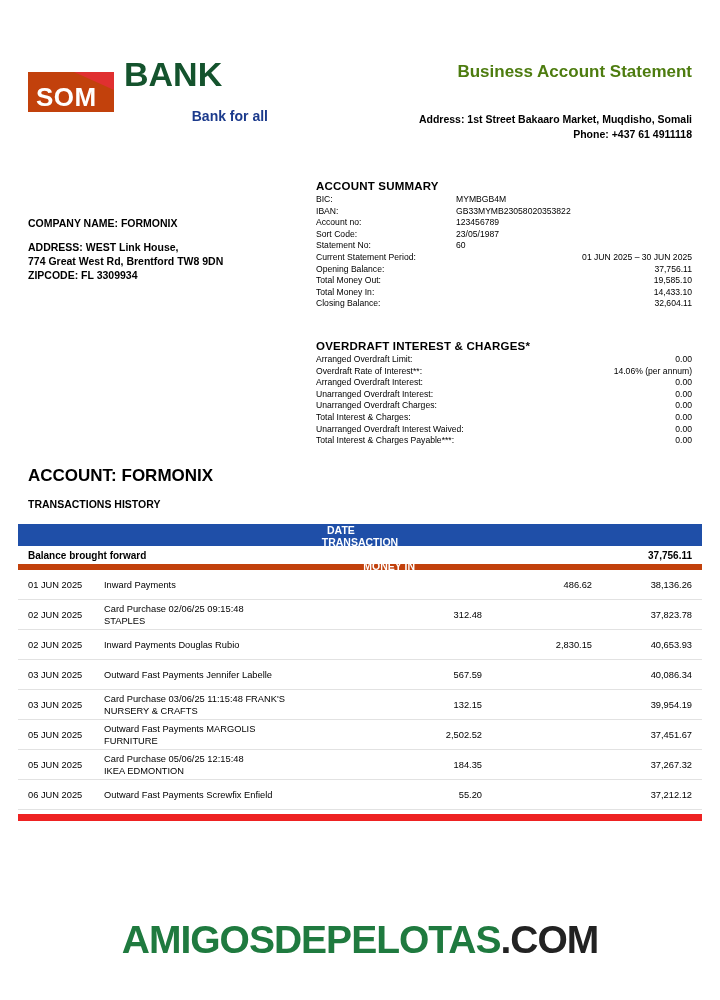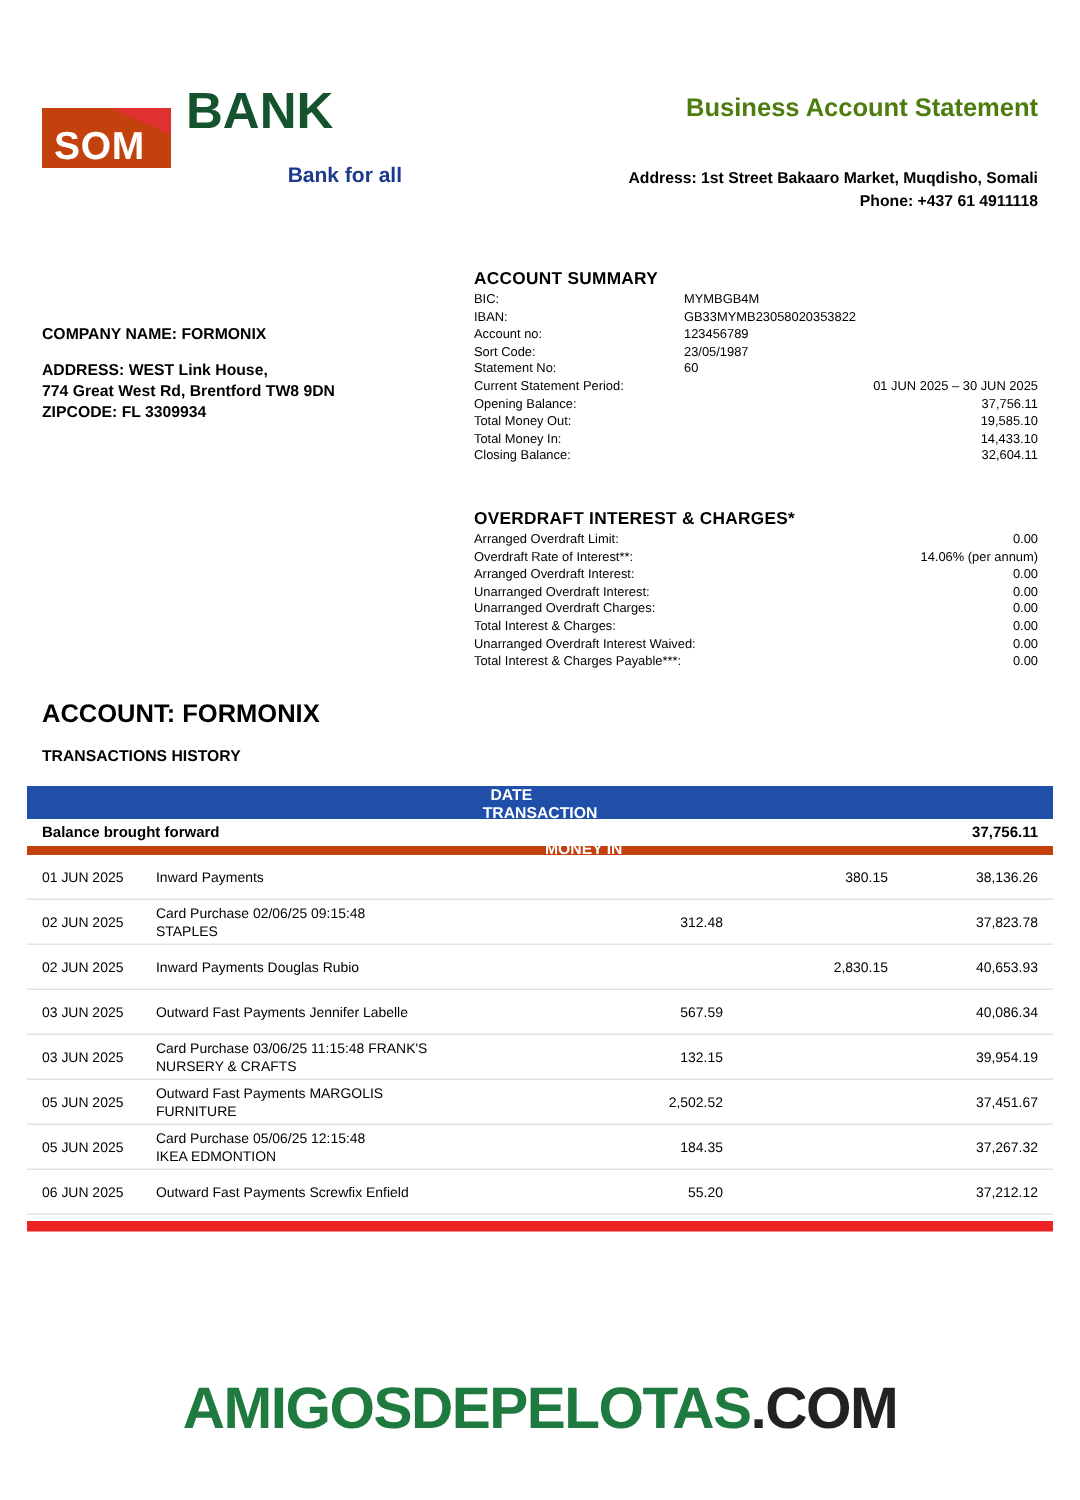--- a/index.html
+++ b/index.html
@@ -246,21 +246,21 @@
     </div>
     <div class="brought">
       <div class="c-lab">Balance brought forward</div>
       <div class="c-bal">37,756.11</div>
     </div>
     <div id="table-body">
         <div class="trow">
           <div class="c-date">01 JUN 2025</div>
           <div class="c-desc" style="white-space: pre-line;">Inward Payments</div>
           <div class="c-out"></div>
-          <div class="c-in">380.15</div>
+          <div class="c-in">486.62</div>
           <div class="c-bal">38,136.26</div>
         </div>
         <div class="trow">
           <div class="c-date">02 JUN 2025</div>
           <div class="c-desc" style="white-space: pre-line;">Card Purchase 02/06/25 09:15:48
 STAPLES</div>
           <div class="c-out">312.48</div>
           <div class="c-in"></div>
           <div class="c-bal">37,823.78</div>
         </div>

